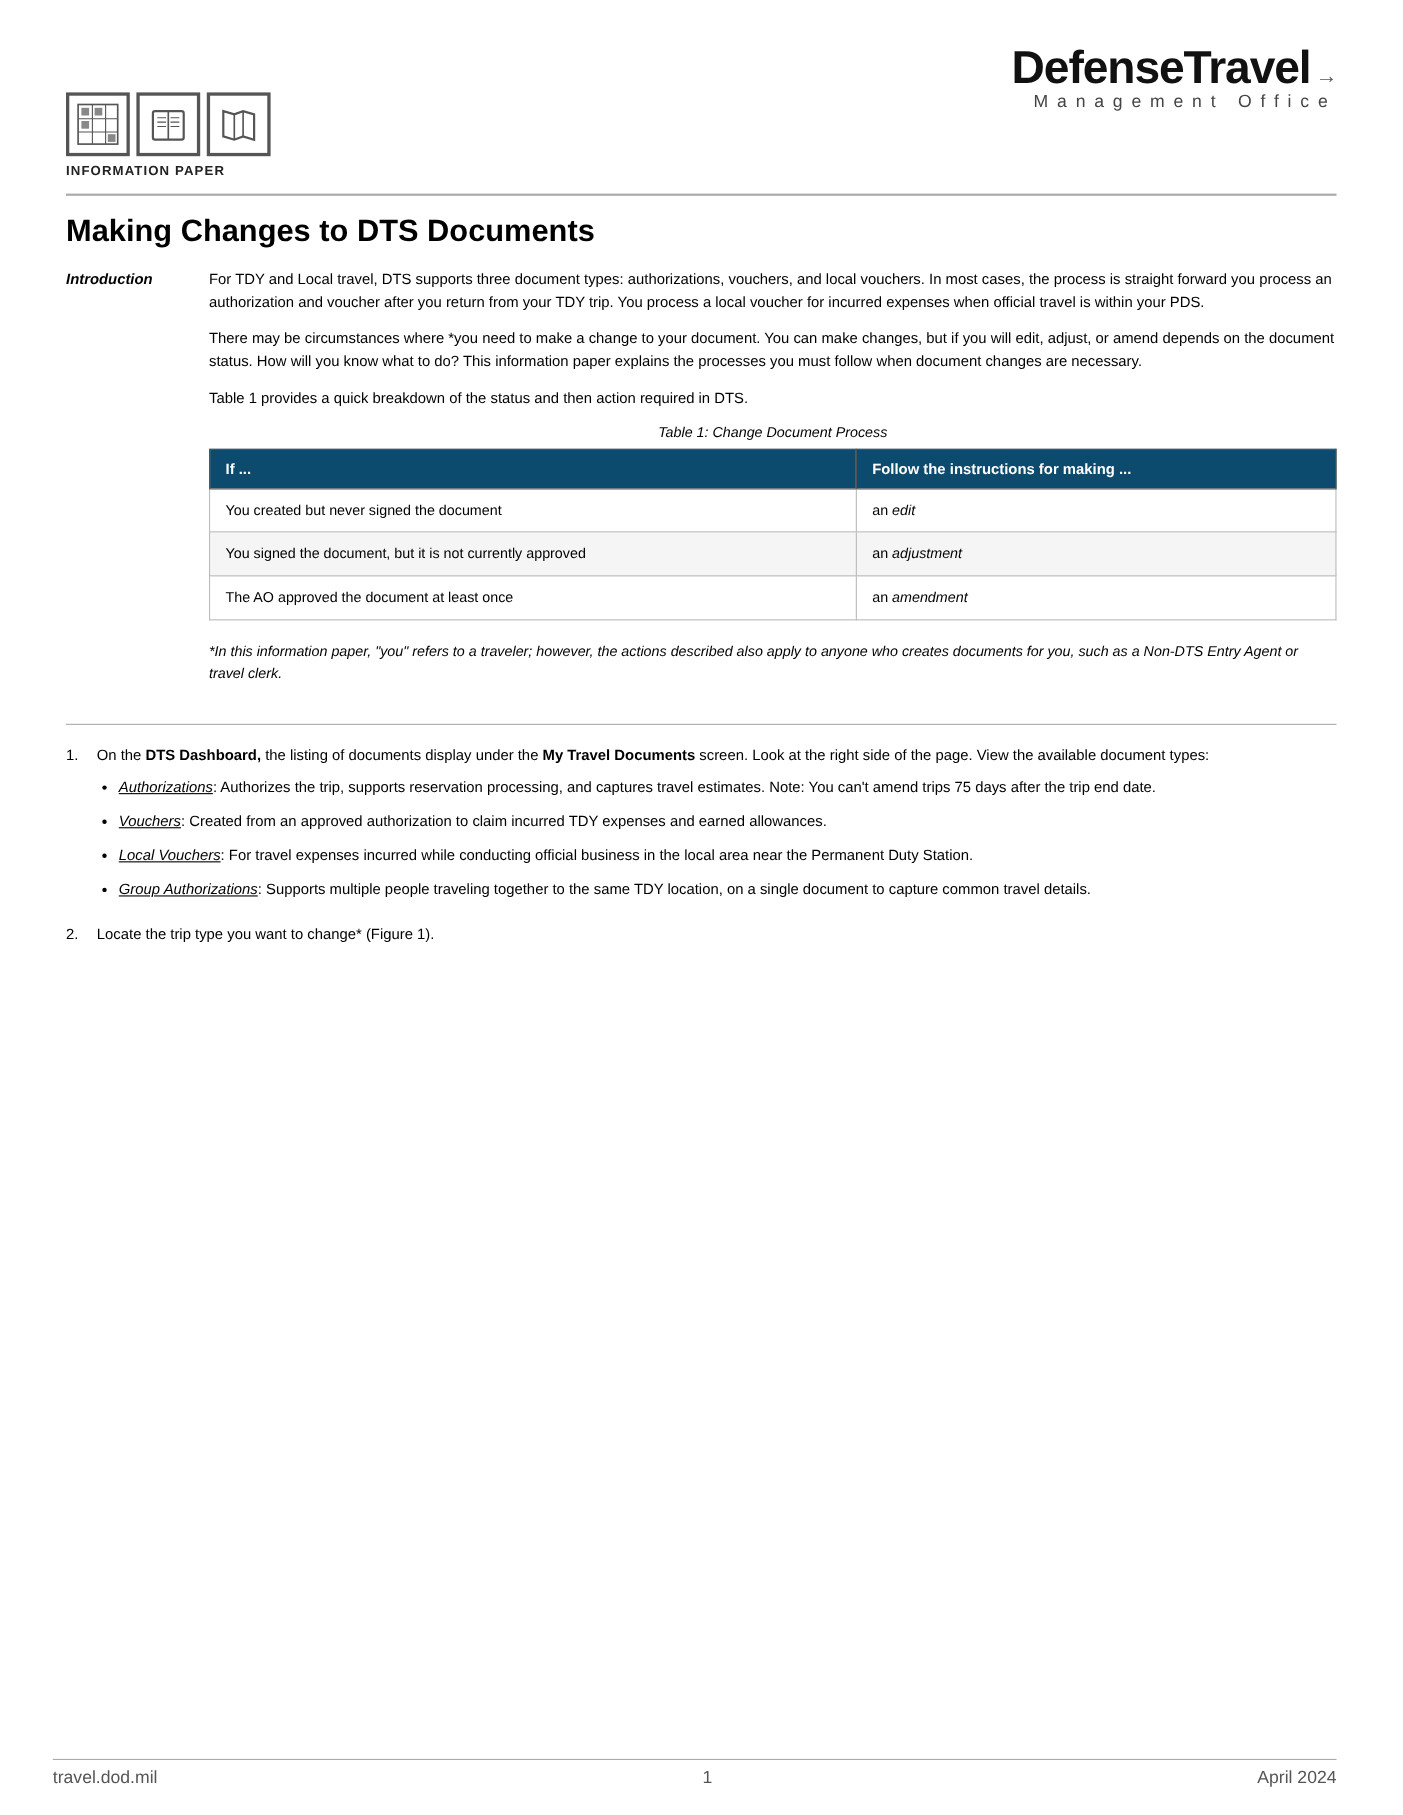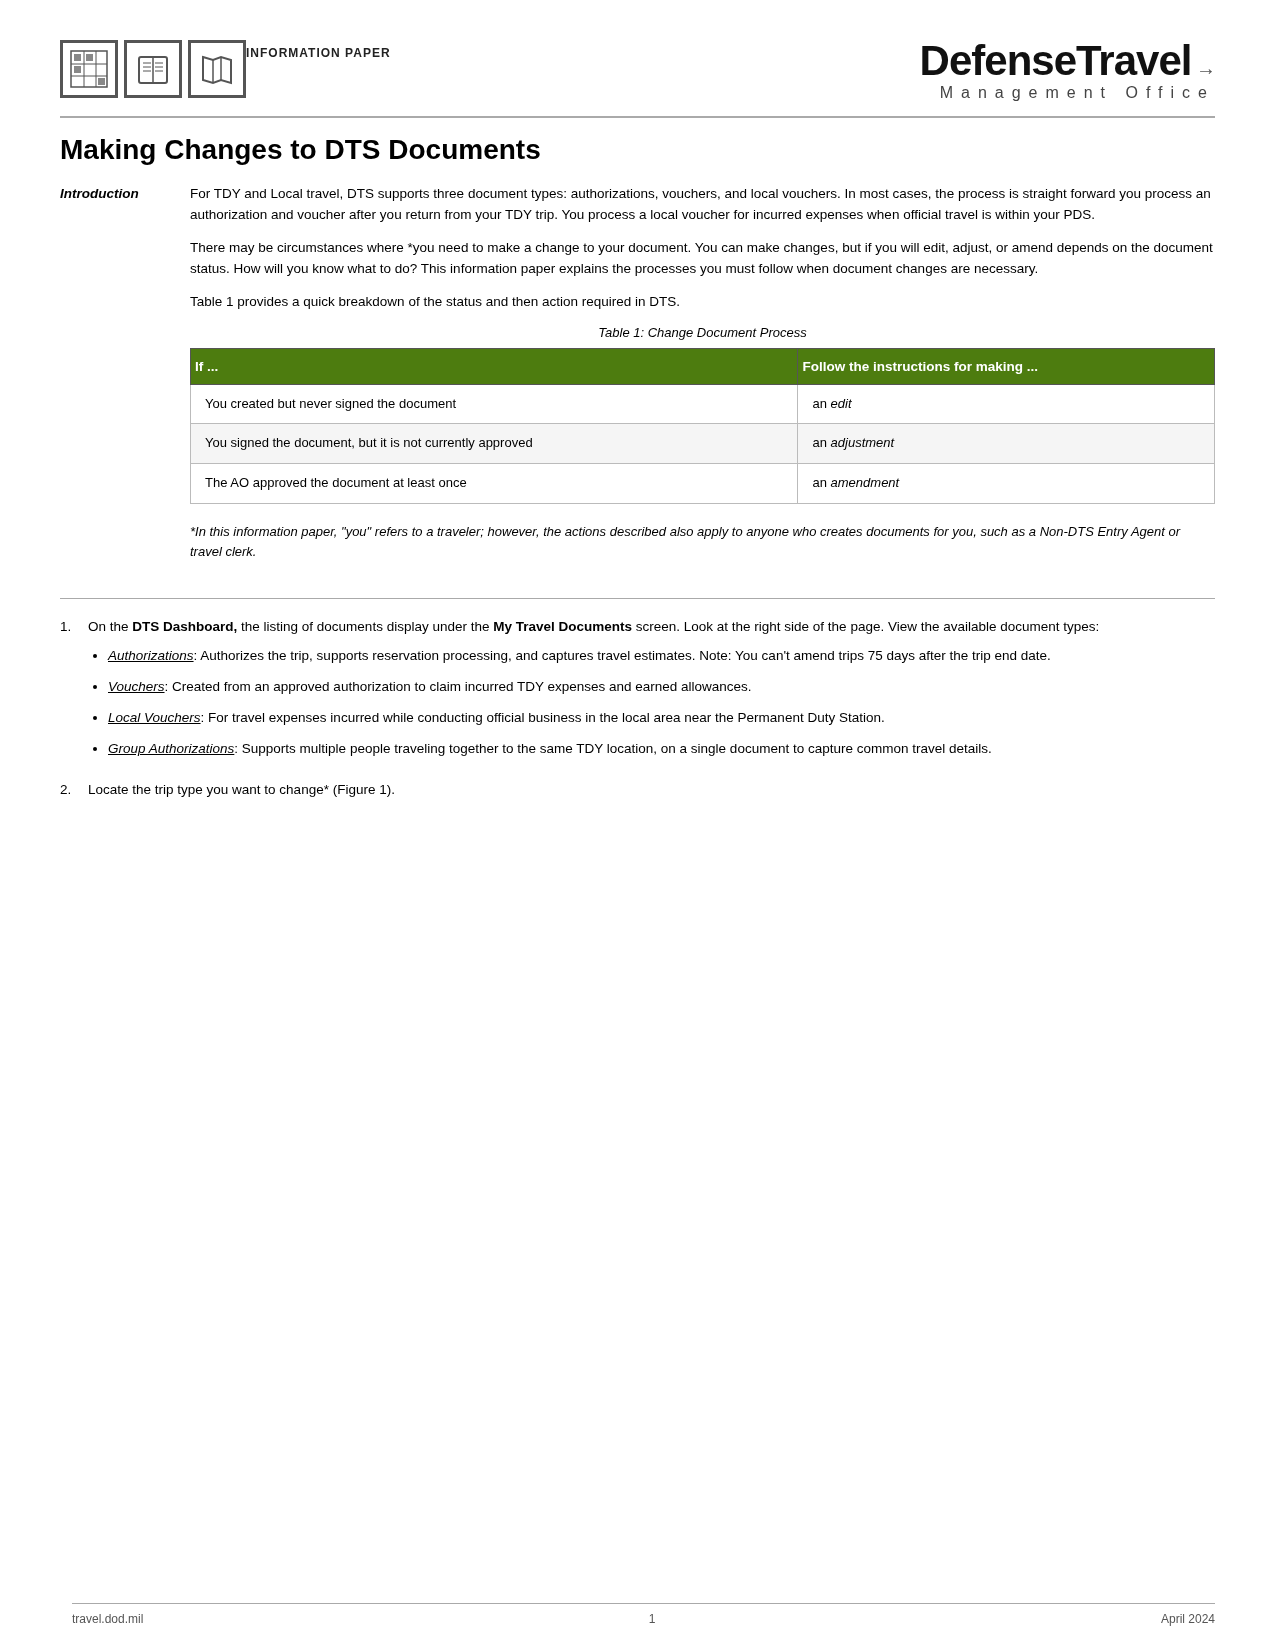--- a/index.html
+++ b/index.html
@@ -21,20 +21,22 @@
     }
     
     .header {
       display: flex;
       justify-content: space-between;
       align-items: flex-start;
       margin-bottom: 10px;
     }
     .header-left {
       display: flex;
+      flex-direction: column;
+      margin-top: 44px;
     }
     .logo-icons {
       display: flex;
       gap: 6px;
       align-items: center;
     }
     .logo-icon-box {
       width: 58px;
       height: 58px;
       border: 3px solid #555;
@@ -119,24 +121,24 @@
       margin-bottom: 8px;
       color: #000;
     }
     .change-table {
       width: 100%;
       border-collapse: collapse;
       margin-bottom: 18px;
       font-size: 13px;
     }
     .change-table th {
-      background: #4d7c0f;
+      background: #0c4a6e;
       color: #fff;
       font-weight: bold;
-      padding: 10px 4px;
+      padding: 10px 14px;
       text-align: left;
       font-size: 13.5px;
     }
     .change-table td {
       border: 1px solid #bbb;
       padding: 10px 14px;
       vertical-align: middle;
       line-height: 1.45;
     }
     .change-table tr:nth-child(even) td {
@@ -219,28 +221,28 @@
       line-height: 1.55;
     }
     .underline-italic {
       text-decoration: underline;
       font-style: italic;
     }
     
     .page-footer {
       position: absolute;
       bottom: 24px;
-      left: 72px;
+      left: 48px;
       right: 60px;
       display: flex;
       justify-content: space-between;
       align-items: center;
       border-top: 1px solid #aaa;
       padding-top: 8px;
-      font-size: 12px;
+      font-size: 16px;
       color: #555;
     }
     .footer-center {
       text-align: center;
       flex: 1;
     }
   </style>
 </head>
 <body>
 

